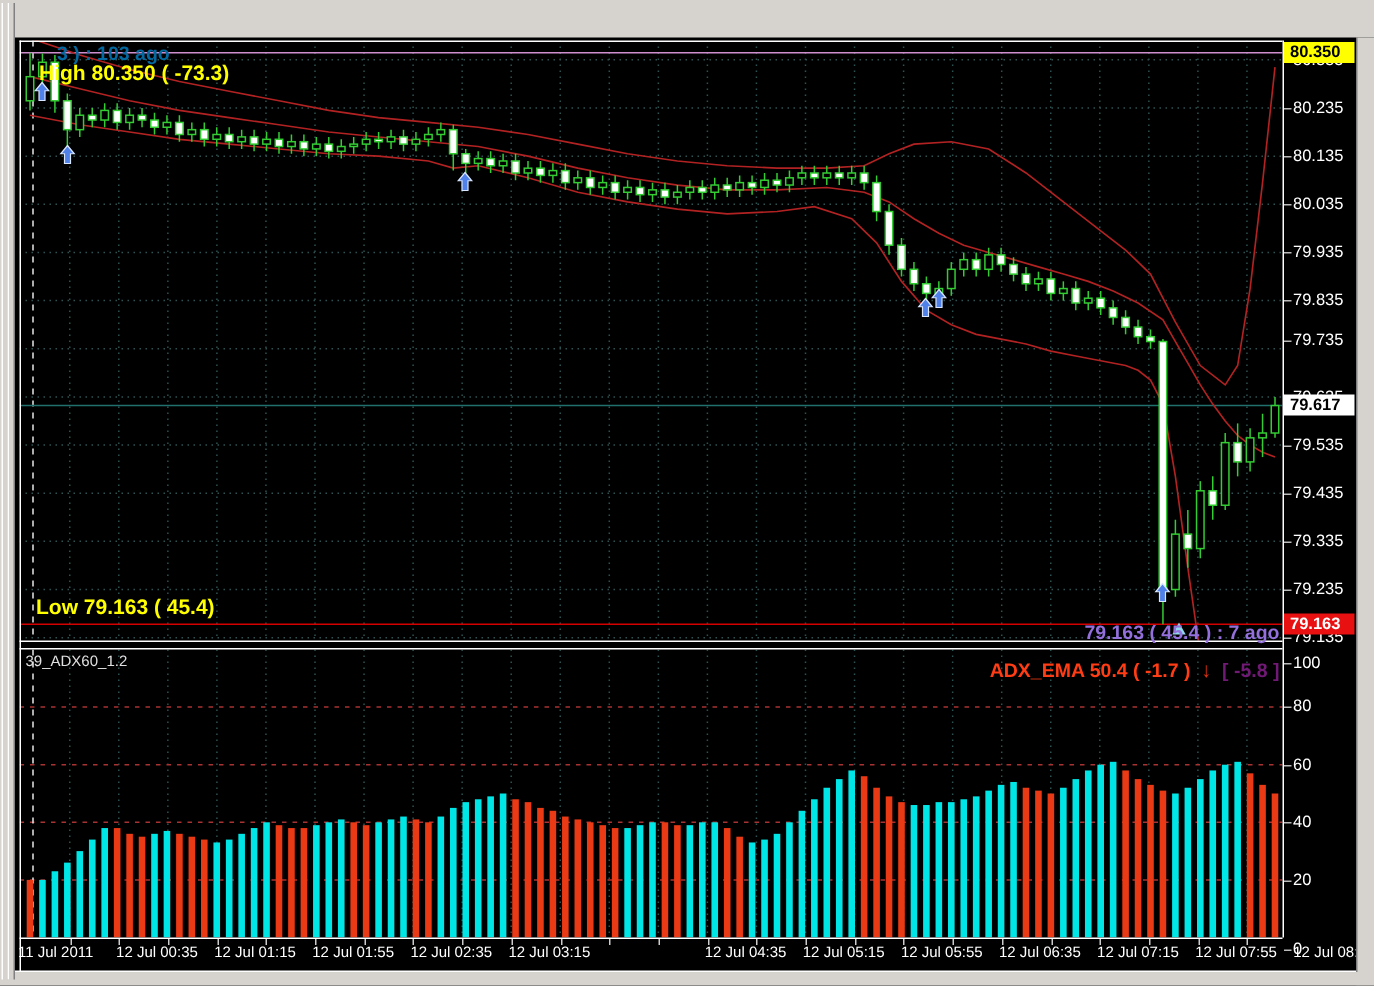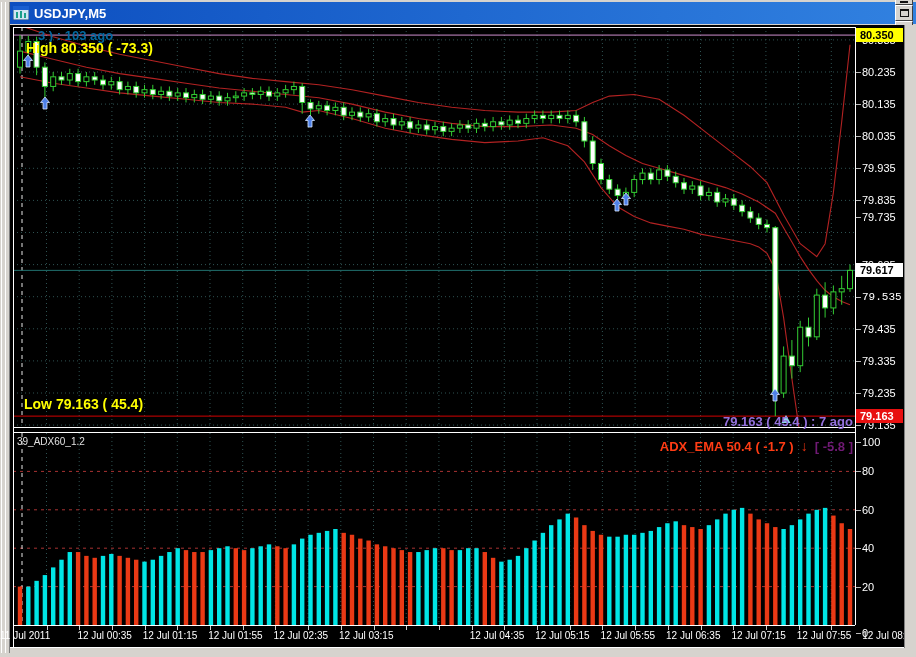--- a/index.html
+++ b/index.html
@@ -49,41 +49,20 @@
 </head>
 <body>
 
 <div id="stage">
 
   <div class="gutter">
     <div class="gbar g1"></div>
     <div class="gbar g2"></div>
   </div>
 
-  <div class="titlebar">
-    <svg class="ticon" viewBox="0 0 16 14">
-      <rect x="0" y="0" width="16" height="14" fill="#cfe4f2" stroke="#1a3e78"></rect>
-      <rect x="0" y="0" width="16" height="4" fill="#1a5fd0"></rect>
-      <rect x="3" y="6" width="2" height="6" fill="#1a9e8a"></rect>
-      <rect x="7" y="5" width="2" height="7" fill="#1a9e8a"></rect>
-      <rect x="11" y="7" width="2" height="5" fill="#1a9e8a"></rect>
-    </svg>
-    <span class="ttitle">USDJPY,M5</span>
-    <span class="tbtns">
-      <button class="wbtn">
-          <span class="glyph-min"></span>
-        </button>
-      <button class="wbtn">
-          <span class="glyph-max"></span>
-        </button>
-      <button class="wbtn">
-          <span class="glyph-close">✕</span>
-        </button>
-    </span>
-  </div>
 
   <div class="client"></div>
 
   <svg id="mainSvg" width="842" height="400" viewBox="13 27 842 400">
       <line x1="13" x2="855" y1="39.900000000001825" y2="39.900000000001825" stroke="#2e5252" stroke-dasharray="1,3"></line>
       <line x1="13" x2="855" y1="72" y2="72" stroke="#2e5252" stroke-dasharray="1,3"></line>
       <line x1="13" x2="855" y1="104.09999999999818" y2="104.09999999999818" stroke="#2e5252" stroke-dasharray="1,3"></line>
       <line x1="13" x2="855" y1="136.2000000000009" y2="136.2000000000009" stroke="#2e5252" stroke-dasharray="1,3"></line>
       <line x1="13" x2="855" y1="168.2999999999991" y2="168.2999999999991" stroke="#2e5252" stroke-dasharray="1,3"></line>
       <line x1="13" x2="855" y1="200.40000000000182" y2="200.40000000000182" stroke="#2e5252" stroke-dasharray="1,3"></line>
@@ -478,38 +457,38 @@
   <div class="wline" id="bIndB"></div>
   <div class="wline" id="bBot"></div>
 
   <div id="priceAxis">
       <div class="plabel" style="top: 33.9px;">80.335</div>
       <div class="plabel" style="top: 66px;">80.235</div>
       <div class="plabel" style="top: 98.1px;">80.135</div>
       <div class="plabel" style="top: 130.2px;">80.035</div>
       <div class="plabel" style="top: 162.3px;">79.935</div>
       <div class="plabel" style="top: 194.4px;">79.835</div>
-      <div class="plabel" style="top: 211px;">79.735</div>
+      <div class="plabel" style="top: 221px;">79.735</div>
       <div class="plabel" style="top: 258.6px;">79.635</div>
-      <div class="plabel" style="top: 290.7px; font-family: Liberation Mono, monospace;">79.535</div>
+      <div class="plabel" style="top: 290.7px;">79.535</div>
       <div class="plabel" style="top: 322.8px;">79.435</div>
       <div class="plabel" style="top: 354.9px;">79.335</div>
       <div class="plabel" style="top: 387px;">79.235</div>
       <div class="plabel" style="top: 419.1px;">79.135</div>
     </div>
   <div id="indAxis">
       <div class="plabel" style="top: 436px;">100</div>
       <div class="plabel" style="top: 465.4px;">80</div>
       <div class="plabel" style="top: 503.8px;">60</div>
       <div class="plabel" style="top: 542.2px;">40</div>
       <div class="plabel" style="top: 580.6px;">20</div>
       <div class="plabel" style="top: 627px;">0</div>
     </div>
   <div id="timeAxis">
-      <div class="tlabel" style="left: 0; text-align: center;">11 Jul 2011</div>
+      <div class="tlabel" style="left: 12px; text-align: center;">11 Jul 2011</div>
       <div class="tlabel" style="left: 77.4px;">12 Jul 00:35</div>
       <div class="tlabel" style="left: 142.8px;">12 Jul 01:15</div>
       <div class="tlabel" style="left: 208.2px;">12 Jul 01:55</div>
       <div class="tlabel" style="left: 273.6px;">12 Jul 02:35</div>
       <div class="tlabel" style="left: 339px;">12 Jul 03:15</div>
       <div class="tlabel" style="left: 404.4px; margin-top: 36px;">12 Jul 03:55</div>
       <div class="tlabel" style="left: 469.8px; text-align: right;">12 Jul 04:35</div>
       <div class="tlabel" style="left: 535.2px;">12 Jul 05:15</div>
       <div class="tlabel" style="left: 600.6px;">12 Jul 05:55</div>
       <div class="tlabel" style="left: 666px;">12 Jul 06:35</div>

